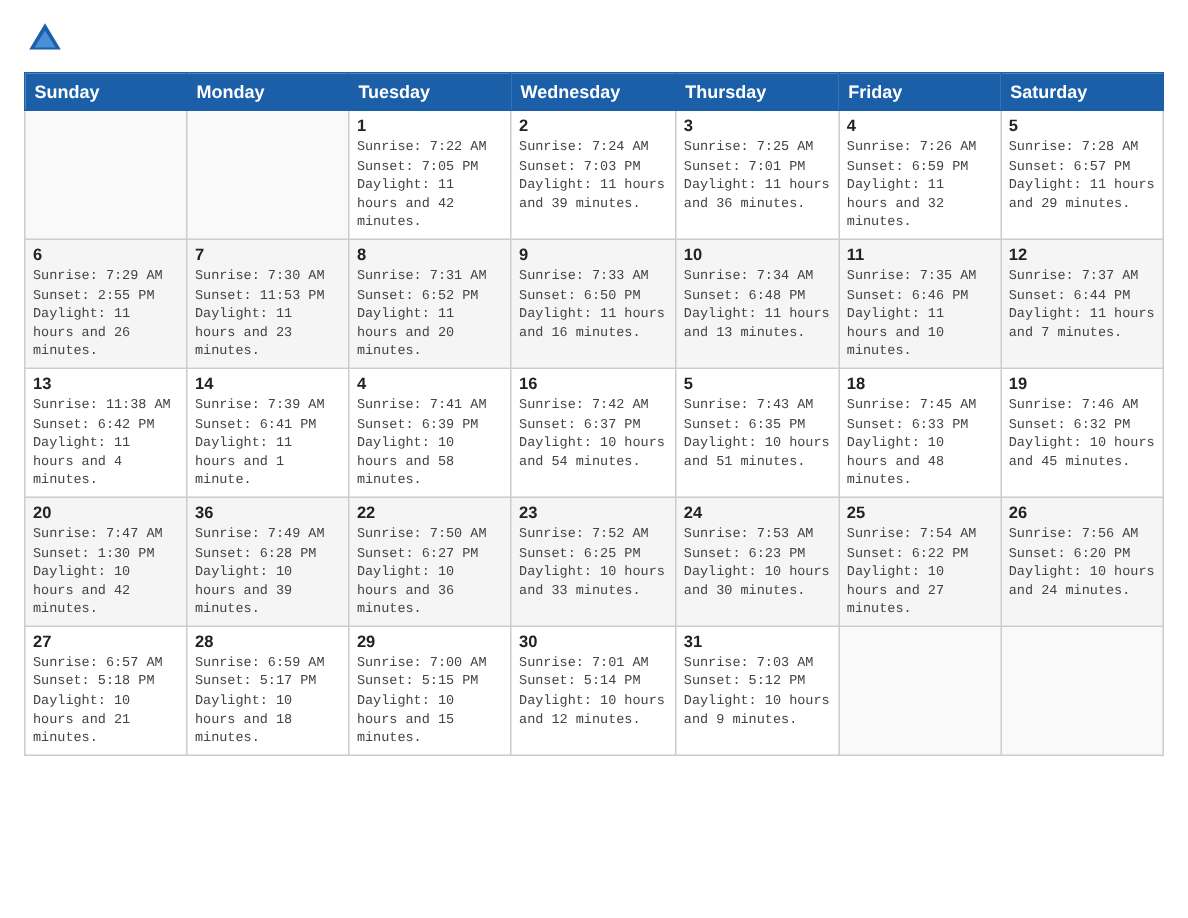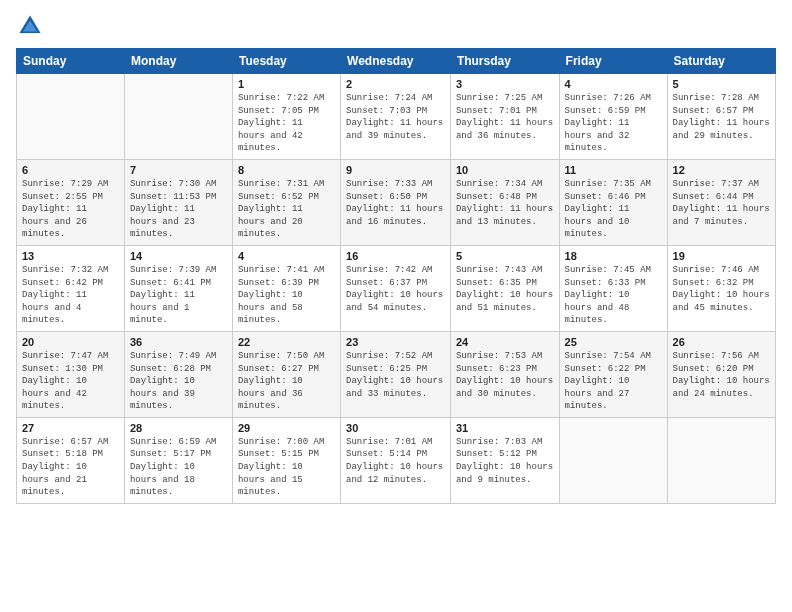--- a/index.html
+++ b/index.html
@@ -213,21 +213,21 @@
             <span class="day-num">12</span>
             <div class="day-info">Sunrise: 7:37 AM
 Sunset: 6:44 PM
 Daylight: 11 hours
 and 7 minutes.</div>
           </td>
         </tr>
         <tr class="row-even">
           <td>
             <span class="day-num">13</span>
-            <div class="day-info">Sunrise: 7:32 AM
+            <div class="day-info">Sunrise: 11:38 AM
 Sunset: 6:42 PM
 Daylight: 11 hours
 and 4 minutes.</div>
           </td>
           <td>
             <span class="day-num">14</span>
             <div class="day-info">Sunrise: 7:39 AM
 Sunset: 6:41 PM
 Daylight: 11 hours
 and 1 minute.</div>

